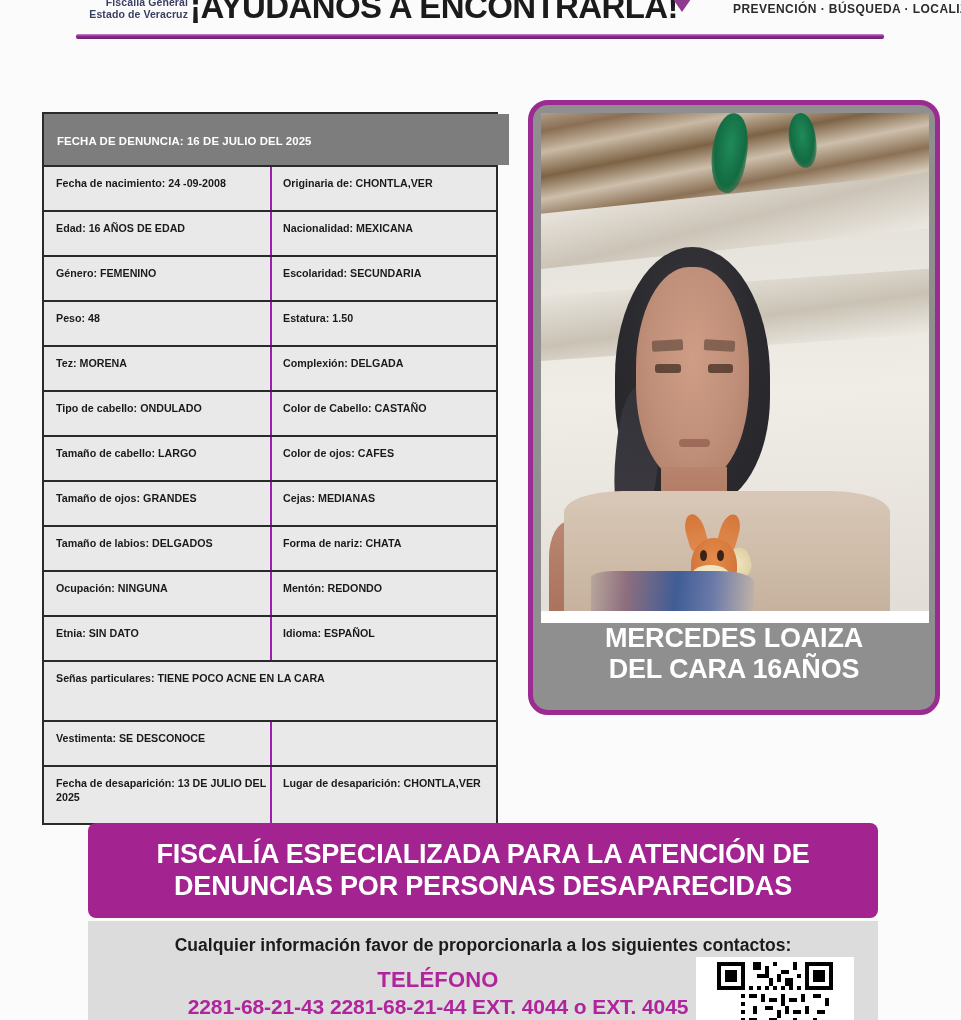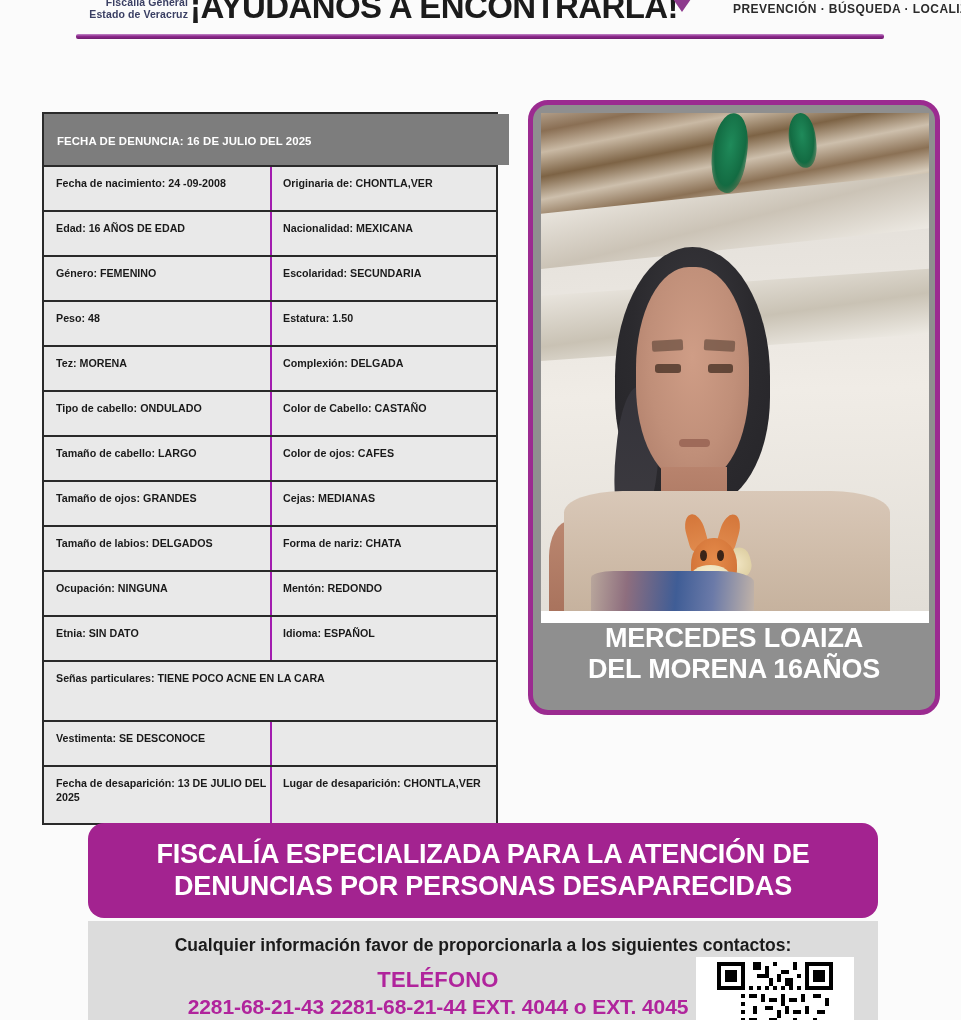--- a/index.html
+++ b/index.html
@@ -324,21 +324,21 @@
     line-height: 1.16;
     letter-spacing: -0.2px;
   }
 
   
   .footer-band {
     position: absolute;
     left: 88px; top: 823px;
     width: 790px; height: 95px;
     background: #a32390;
-    border-radius: 16px;
+    border-radius: 8px;
     display: flex;
     align-items: center;
     justify-content: center;
     box-sizing: border-box;
   }
   .footer-band-text {
     color: #ffffff;
     font-size: 27px;
     font-weight: bold;
     text-align: center;
@@ -525,21 +525,21 @@
       </div>
 
       <div class="cloth"></div>
     </div>
   </div>
 
   <div class="photo-gap"></div>
 
   <div class="nameplate">
     <div>MERCEDES LOAIZA</div>
-    <div>DEL MORENA 16AÑOS</div>
+    <div>DEL CARA 16AÑOS</div>
   </div>
 </div>
 
 <div class="footer-band">
   <div class="footer-band-text">
     <div>FISCALÍA ESPECIALIZADA PARA LA ATENCIÓN DE</div>
     <div>DENUNCIAS POR PERSONAS DESAPARECIDAS</div>
   </div>
 </div>
 

